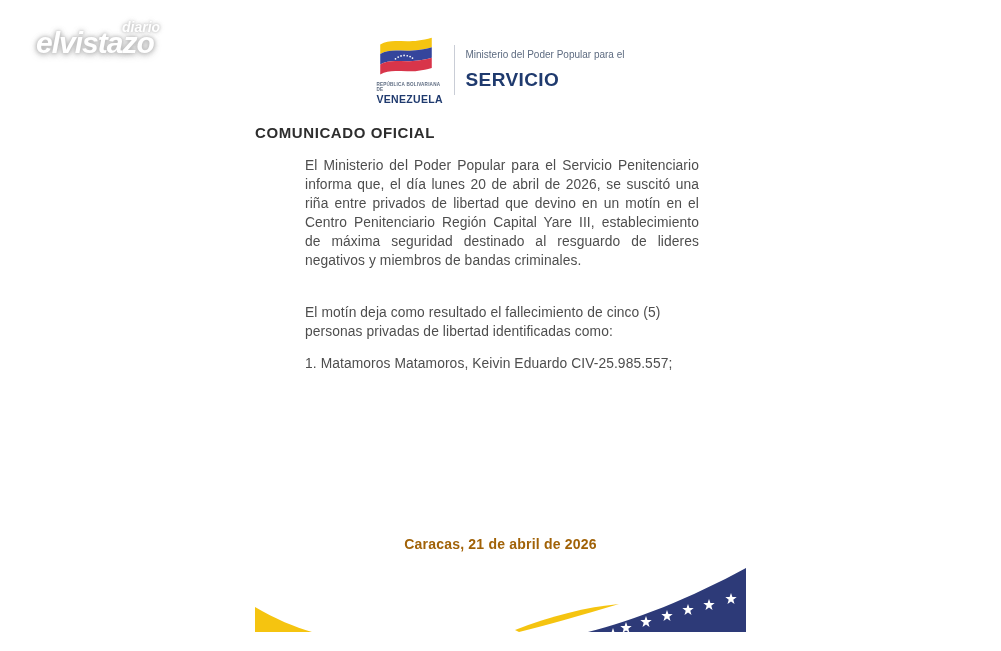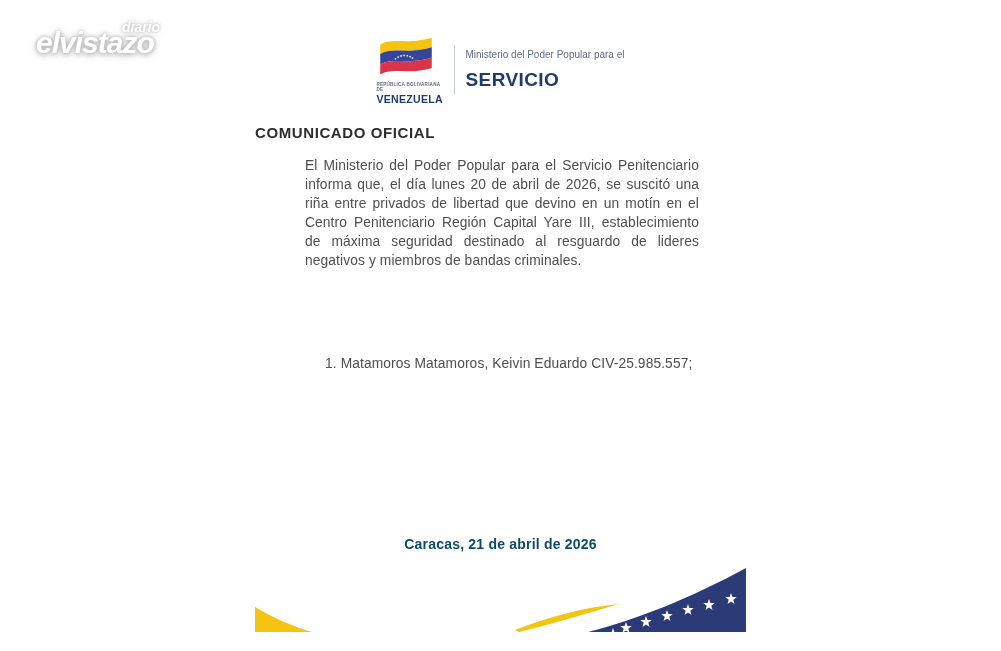--- a/index.html
+++ b/index.html
@@ -37,25 +37,25 @@
   
   .doc-title{
     position:absolute;left:0;top:124px;width:491px;text-align:left;
     font-size:15px;font-weight:800;color:#2d2d2d;letter-spacing:.6px;
   }
   .body-text{
     position:absolute;left:50px;width:394px;color:#4e4e4e;font-size:13.8px;line-height:19px;letter-spacing:.1px;
   }
   .p1{top:156px;text-align:justify;}
   .p2{top:303px;}
-  .victims{top:355px;line-height:18px;margin-left:20px;}
+  .victims{top:355px;line-height:18px;}
   .p3{top:466px;}
   .dateline{
     position:absolute;left:0;top:536px;width:491px;text-align:center;
-    font-size:14px;font-weight:800;color:#0c4a6e;letter-spacing:.2px;
+    font-size:14px;font-weight:800;color:#a16207;letter-spacing:.2px;
   }
   
   .footer-left{position:absolute;left:0;top:607px;width:57px;height:25px;}
   .footer-right{position:absolute;left:240px;top:566px;width:251px;height:66px;}
 </style>
 </head>
 <body>
 
 <div class="watermark">
   <span class="tag">diario</span>
@@ -88,20 +88,21 @@
     <div class="header-divider"></div>
     <div class="ministry-block">
       <span class="ministry-intro">Ministerio del Poder Popular para el</span>
       <span class="ministry-name">SERVICIO</span>
     </div>
   </div>
 
   <div class="doc-title">COMUNICADO OFICIAL</div>
 
   <div class="body-text p1">El Ministerio del Poder Popular para el Servicio Penitenciario informa que, el día lunes 20 de abril de 2026, se suscitó una riña entre privados de libertad que devino en un motín en el Centro Penitenciario Región Capital Yare III, establecimiento de máxima seguridad destinado al resguardo de lideres negativos y miembros de bandas criminales.</div>
+  <div class="body-text p2">El motín deja como resultado el fallecimiento de cinco (5) personas privadas de libertad identificadas como:</div>
 
   <div class="body-text victims">
     <div>1. Matamoros Matamoros, Keivin Eduardo CIV-25.985.557;</div>
   </div>
 
 
   <div class="dateline">Caracas, 21 de abril de 2026</div>
 
   <div class="footer-left">
     <svg width="57" height="25" viewBox="0 0 57 25">

